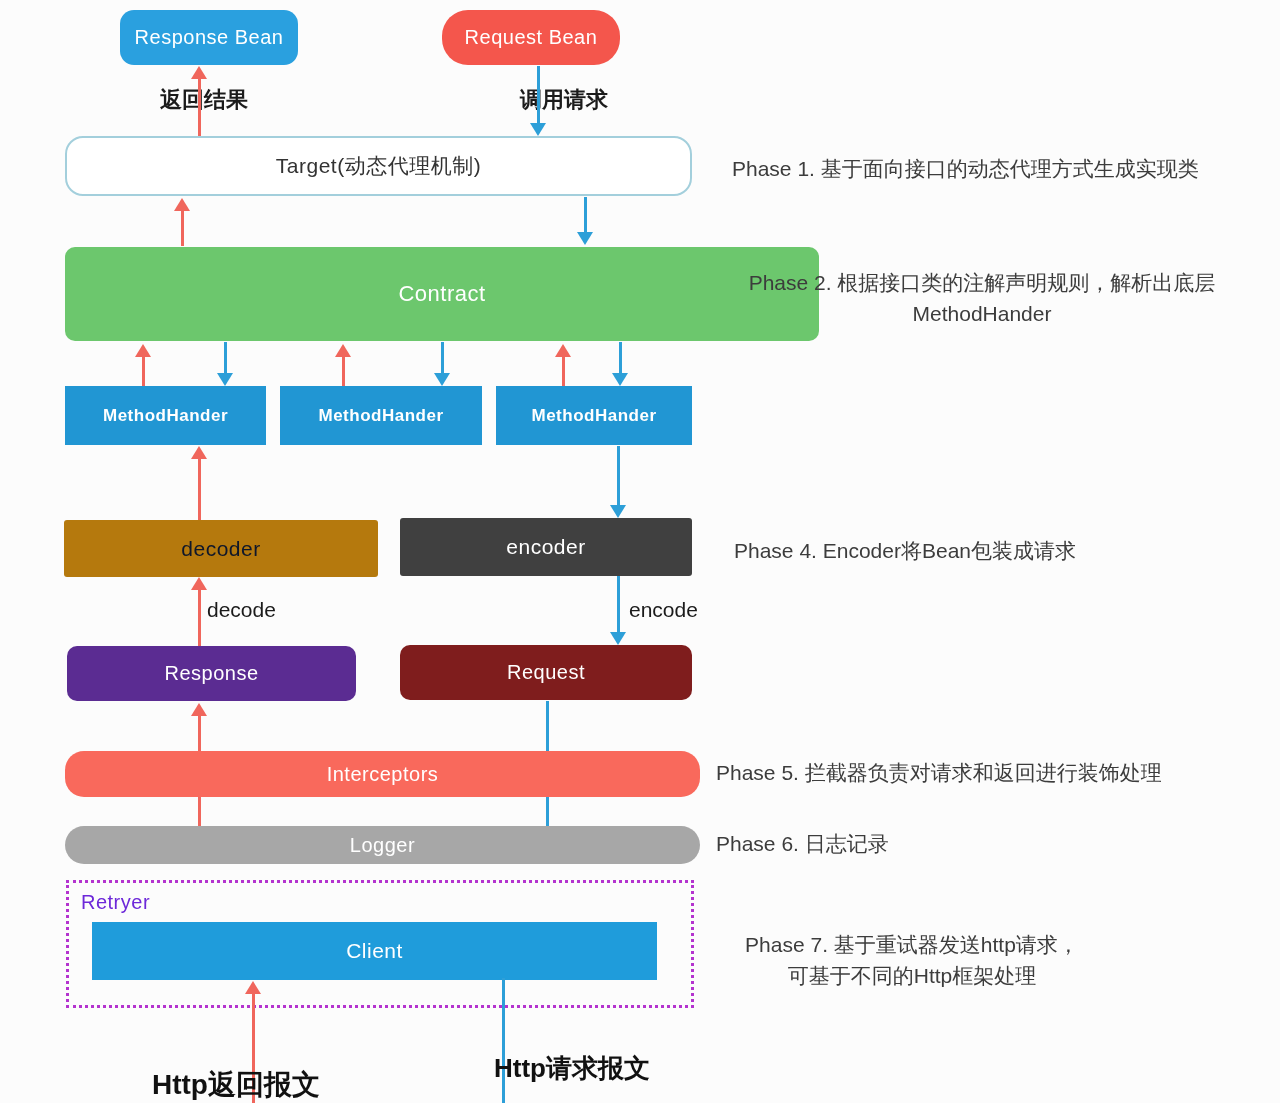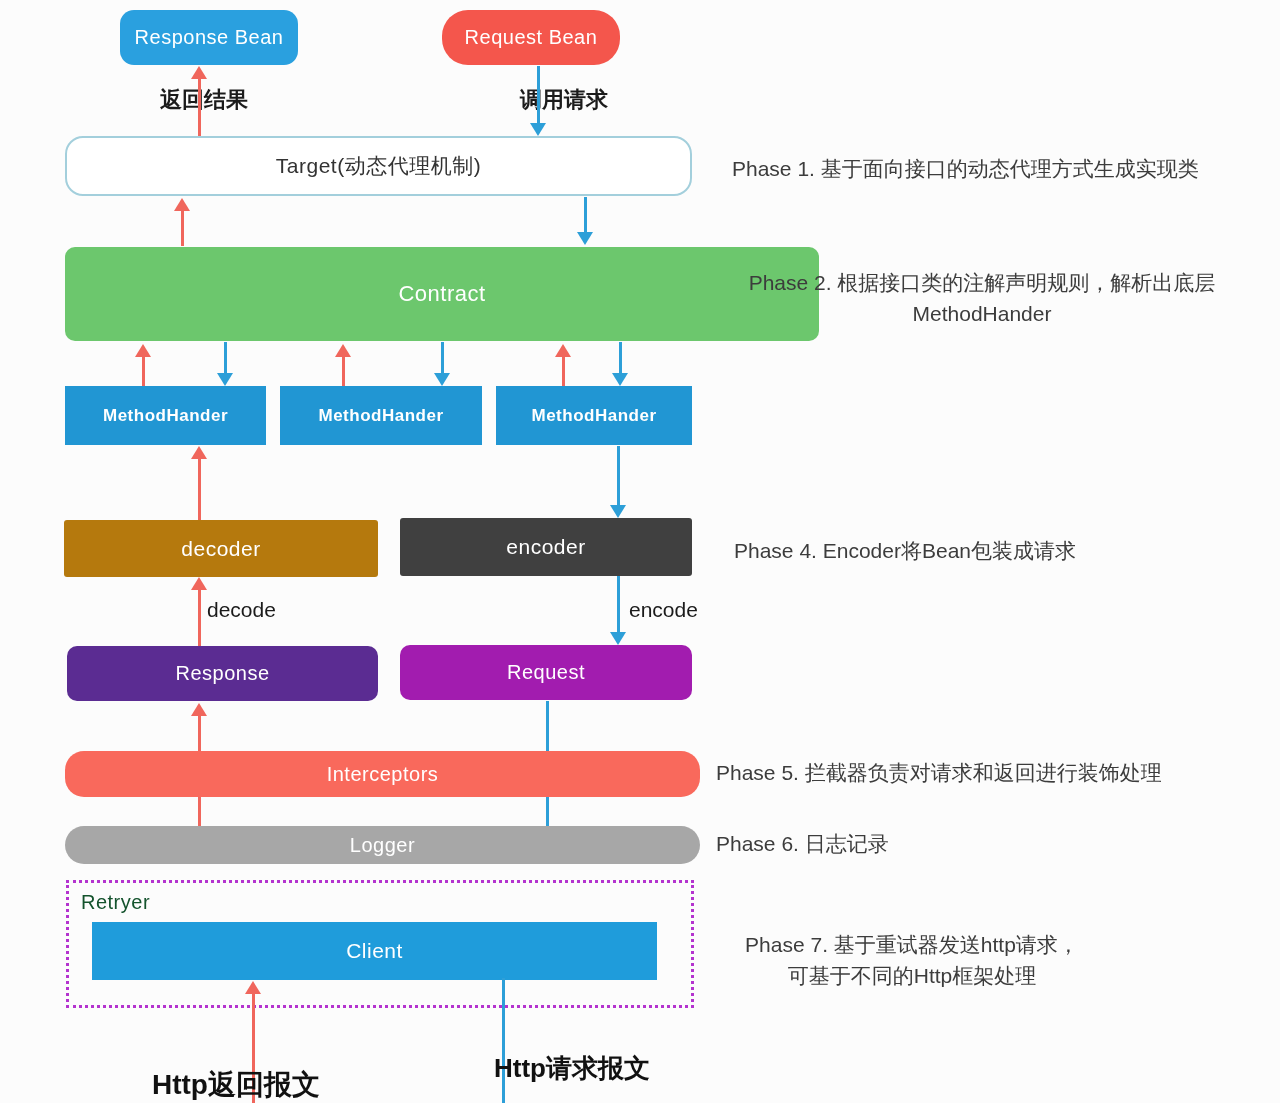--- a/index.html
+++ b/index.html
@@ -95,51 +95,51 @@
 
   <div class="arr red up" style="left:191px; top:446px; height:74px;">
       <i class="line"></i>
       <i class="head"></i>
     </div>
   <div class="arr blue down" style="left:610px; top:446px; height:72px;">
       <i class="line"></i>
       <i class="head"></i>
     </div>
 
-  <div class="box" style="left: 64px; top: 520px; width: 314px; height: 57px; border-radius: 3px; font-size: 21px; color: #ffffff; background-color: rgb(181, 121, 13);">decoder</div>
+  <div class="box" style="left: 64px; top: 520px; width: 314px; height: 57px; border-radius: 3px; font-size: 21px; color: #0f172a; background-color: rgb(181, 121, 13);">decoder</div>
   <div class="box" style="left: 400px; top: 518px; width: 292px; height: 58px; border-radius: 3px; font-size: 21px; background-color: #404040;">encoder</div>
 
   <div class="arr red up" style="left:191px; top:577px; height:69px;">
       <i class="line"></i>
       <i class="head"></i>
     </div>
   <div class="arr blue down" style="left:610px; top:576px; height:69px;">
       <i class="line"></i>
       <i class="head"></i>
     </div>
   <div class="lbl" style="left:207px; top:598px; font-size:21px;">decode</div>
   <div class="lbl" style="left:629px; top:598px; font-size:21px;">encode</div>
 
-  <div class="box" style="left: 67px; top: 646px; width: 311px; height: 55px; border-radius: 10px; font-size: 20px; background-color: rgb(91, 44, 146);">Response</div>
-  <div class="box" style="left: 400px; top: 645px; width: 292px; height: 55px; border-radius: 10px; font-size: 20px; background-color: #a21caf;">Request</div>
+  <div class="box" style="left: 67px; top: 646px; width: 289px; height: 55px; border-radius: 10px; font-size: 20px; background-color: rgb(91, 44, 146);">Response</div>
+  <div class="box" style="left: 400px; top: 645px; width: 292px; height: 55px; border-radius: 10px; font-size: 20px; background-color: #7f1d1d;">Request</div>
 
   <div class="arr red up" style="left:191px; top:703px; height:144px;">
       <i class="line"></i>
       <i class="head"></i>
     </div>
   <div class="arr blue down" style="left:539px; top:701px; height:155px;">
       <i class="line"></i>
       <i class="head"></i>
     </div>
 
   <div class="box" style="left: 65px; top: 751px; width: 635px; height: 46px; border-radius: 19px; font-size: 20px; background-color: rgb(249, 105, 92);">Interceptors</div>
   <div class="box" style="left: 65px; top: 826px; width: 635px; height: 38px; border-radius: 19px; font-size: 20px; background-color: rgb(167, 167, 167);">Logger</div>
 
   <div class="box" style="left: 66px; top: 880px; width: 628px; height: 128px; border: 3px dotted rgb(180, 51, 207); background: transparent; justify-content: flex-start; align-items: flex-start;">
-    <span style="margin:8px 0 0 12px; color:#14532d; font-size:20px;">Retryer</span>
+    <span style="margin:8px 0 0 12px; color:#6d28d9; font-size:20px;">Retryer</span>
   </div>
   <div class="box" style="left: 92px; top: 922px; width: 565px; height: 58px; font-size: 21px; background-color: rgb(31, 156, 219);">Client</div>
 
   <div class="arr red up" style="left:245px; top:981px; height:122px;">
       <i class="line"></i>
       <i class="head"></i>
     </div>
   <div class="arr blue plain" style="left:495px; top:978px; height:125px;">
       <i class="line"></i>
     </div>

